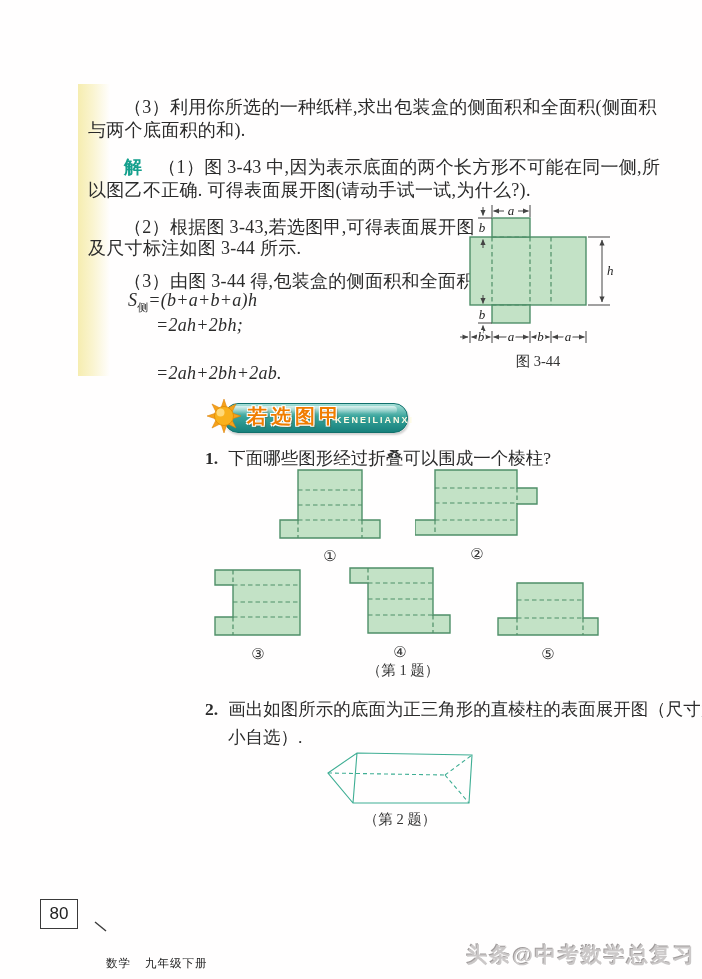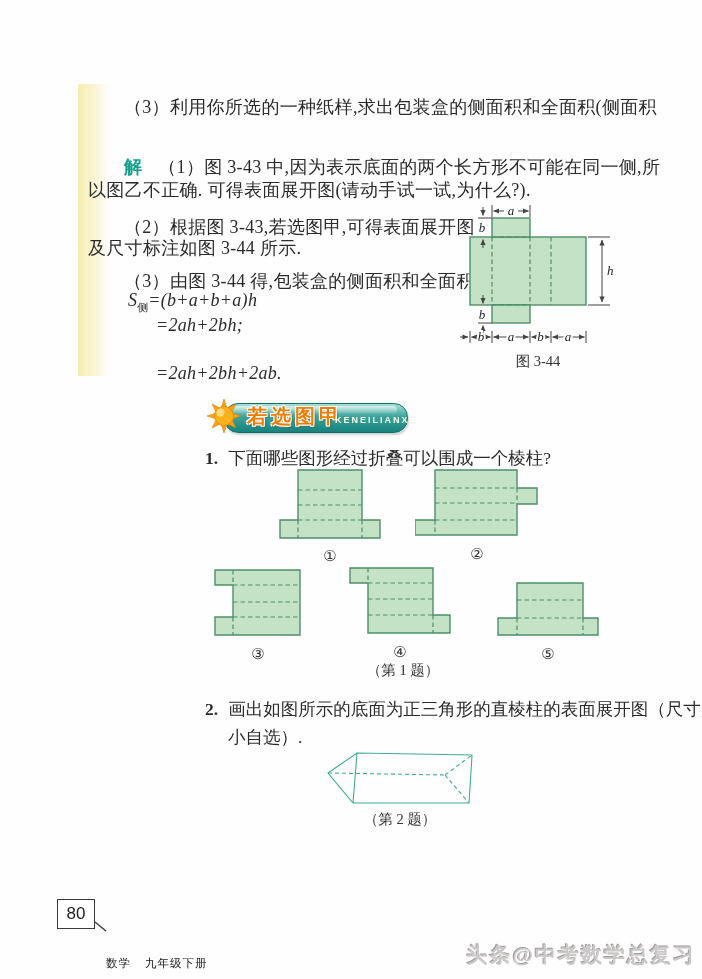--- a/index.html
+++ b/index.html
@@ -47,21 +47,21 @@
   .sun { position:absolute; left:0px; top:0px; }
   
   .qline { position:absolute; font-size:17.5px; white-space:nowrap; }
   .qnum { font-weight:bold; margin-right:10px; }
   .net { position:absolute; }
   .net-label { text-align:center; font-size:15px; margin-top:3px; color:#333; }
   .teal { stroke:#3fae94; stroke-width:1.1; fill:none; }
   .tealdash { stroke:#3fae94; stroke-width:1.1; fill:none; stroke-dasharray:4,3; }
   
   .pagebox {
-    position:absolute; left:57px; top:899px; width:36px; height:28px; border:1.6px solid #3a3a3a;
+    position:absolute; left:40px; top:899px; width:36px; height:28px; border:1.6px solid #3a3a3a;
     display:flex; align-items:center; justify-content:center; font-size:17px;
     font-family:"Liberation Sans","DejaVu Sans",sans-serif; color:#222; background:#fff;
   }
   .tail { position:absolute; left:94px; top:921px; }
   .footer-text { position:absolute; left:106px; top:916px; font-size:11.5px; color:#222;
     font-family:"Liberation Sans","DejaVu Sans",sans-serif; letter-spacing:1px;margin-top:40px; }
   .footer-text .vol { margin-left:14px; }
   .watermark {
     position:absolute; right:6px; top:941px; font-size:21px; font-weight:bold; letter-spacing:2px;
     font-family:"Liberation Sans","DejaVu Sans",sans-serif; color:#cbc8c8;
@@ -69,20 +69,21 @@
   }
 </style>
 </head>
 <body>
 
 <div class="page">
 
   <div class="yellow-band"></div>
 
   <div class="tline ind" style="top:88px">（3）利用你所选的一种纸样,求出包装盒的侧面积和全面积(侧面积</div>
+  <div class="tline" style="top:118px">与两个底面积的和).</div>
   <div class="tline ind" style="top:148px"><span class="jie">解</span><span>（1）图 3-43 中,因为表示底面的两个长方形不可能在同一侧,所</span></div>
   <div class="tline" style="top:178px">以图乙不正确. 可得表面展开图(请动手试一试,为什么?).</div>
   <div class="tline ind" style="top:208px">（2）根据图 3-43,若选图甲,可得表面展开图</div>
   <div class="tline" style="top:236px">及尺寸标注如图 3-44 所示.</div>
   <div class="tline ind" style="top:262px">（3）由图 3-44 得,包装盒的侧面积和全面积为</div>
   <div class="tline find" style="top:288px"><span class="math">S</span><sub class="cn">侧</sub><span class="math">=(b+a+b+a)h</span></div>
   <div class="tline find2" style="top:313px"><span class="math">=2ah+2bh;</span></div>
   <div class="tline find2" style="top:361px"><span class="math">=2ah+2bh+2ab.</span></div>
 
   <svg class="fig344" width="250" height="180" viewBox="0 0 250 180">

